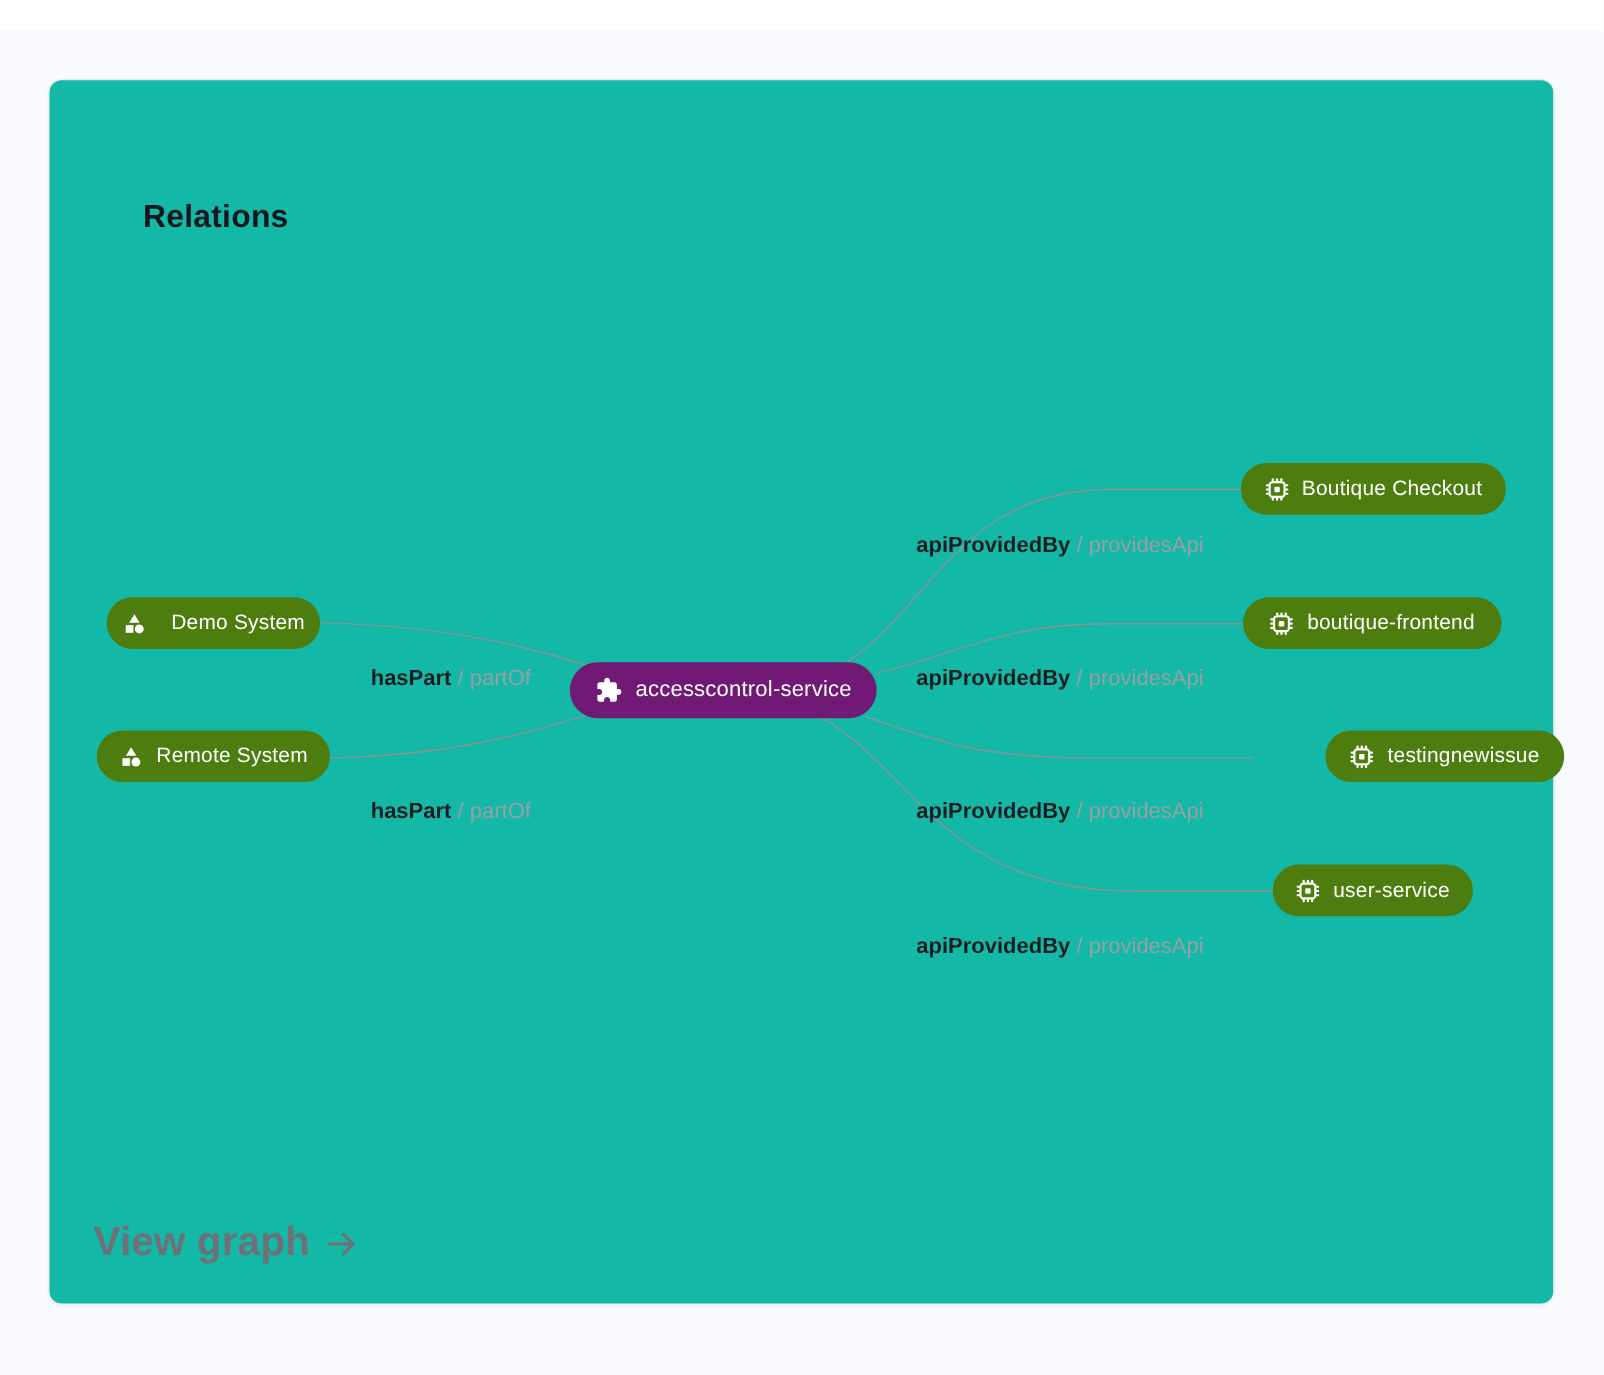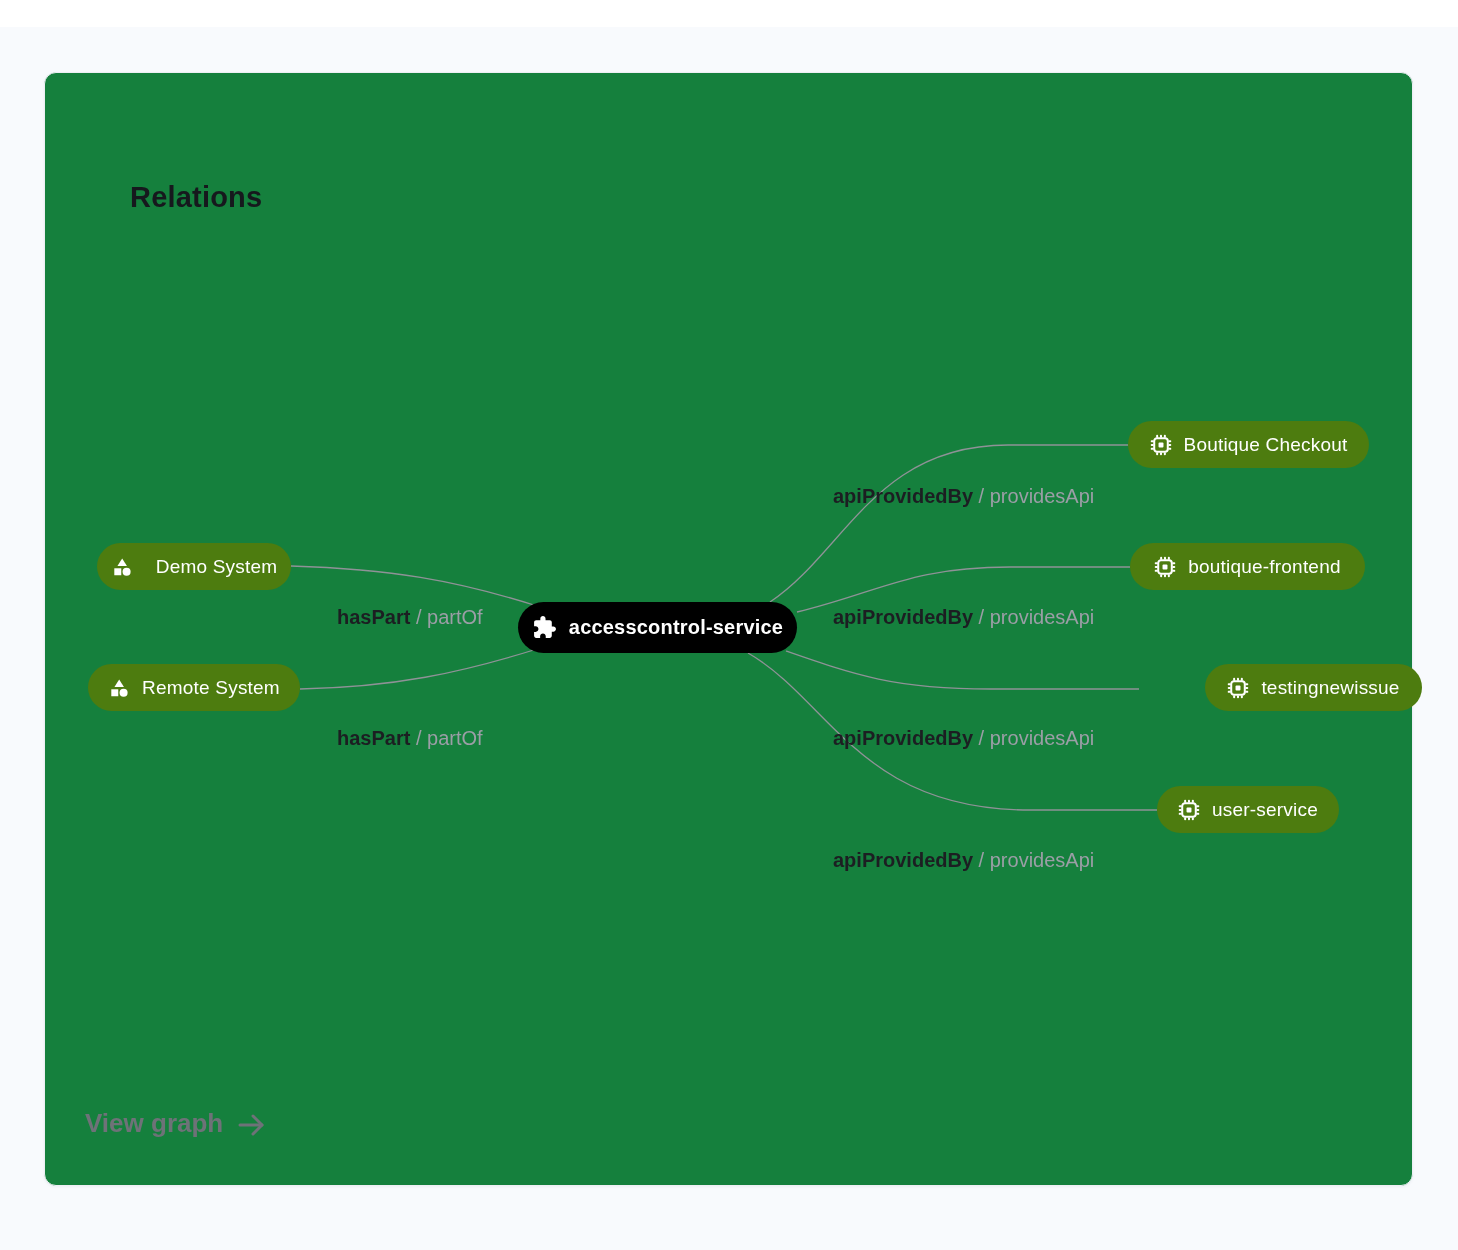--- a/index.html
+++ b/index.html
@@ -1,57 +1,57 @@
 <!DOCTYPE html>
 <html><head>
 <meta charset="utf-8">
 <style>
   * { margin:0; padding:0; box-sizing:border-box; }
   html,body { width:1458px; height:1250px; overflow:hidden; background:#ffffff;
               font-family:"Liberation Sans", sans-serif; }
   .page-bg { position:absolute; left:0; top:27px; width:1458px; height:1223px;
              background:#F8FAFD; }
   .card { position:absolute; left:44px; top:72px; width:1369px; height:1114px;
-          background:#15803d; border:1px solid #EDEFF4; border-radius:12px;
+          background:#14b8a6; border:1px solid #EDEFF4; border-radius:12px;
           box-shadow:0 1px 3px rgba(25,39,70,0.05); }
   .card-title { position:absolute; left:85px; top:108px; font-size:29px;
                 font-weight:700; color:#16181D; letter-spacing:.2px; }
 
   
   .edges-svg { position:absolute; left:0; top:0; width:1458px; height:1250px;
                pointer-events:none; z-index:1; }
   .node { position:absolute; z-index:2; display:flex; align-items:center;
           justify-content:center; gap:12px; height:47px; border-radius:24px;
           background:#4d7c0f; color:#ffffff; font-size:19px; font-weight:500;
           letter-spacing:.2px; cursor:pointer; white-space:nowrap; }
   .node .nicon { display:flex; align-items:center; justify-content:center; }
   .node svg { display:block; }
   #n-demo      { left:97px;  top:543px; width:194px;gap:23px; }
   #n-remote    { left:88px;  top:664px; width:212px; }
   #n-center    { left:518px; top:602px; width:279px; height:51px;
-                 border-radius:26px; background:#000000; font-weight:700;
+                 border-radius:26px; background:#701a75; font-weight:400;
                  font-size:20px; }
   #n-bcheckout { left:1128px; top:421px; width:241px; }
   #n-bfrontend { left:1130px; top:543px; width:235px; }
   #n-testing   { left:1205px; top:664px; width:217px; }
   #n-user      { left:1157px; top:786px; width:182px; }
 
   .edge-label { position:absolute; z-index:2; font-size:20px; white-space:nowrap;margin-top:36px; }
   .edge-label .rel { color:#1C1E22; font-weight:600; }
   .edge-label .sep { color:#9B9EA6; font-weight:400; white-space:pre; }
   .edge-label .inv { color:#9B9EA6; font-weight:400; }
   #el-1 { left:337px; top:570px; }
   #el-2 { left:337px; top:691px; }
   #el-3 { left:833px; top:449px; }
   #el-4 { left:833px; top:570px; }
   #el-5 { left:833px; top:691px; }
   #el-6 { left:833px; top:813px; }
 
   .view-graph { position:absolute; left:85px; top:1108px; z-index:2;
-                display:flex; align-items:center; gap:13px; font-size:26px;
+                display:flex; align-items:center; gap:13px; font-size:37px;
                 font-weight:700; color:#6E7278; cursor:pointer; }
   .view-graph svg { display:block; margin-top:3px; }
 </style>
 </head>
 <body>
 
 <div class="page-bg"></div>
 
 <div class="card">
   <div class="card-title">Relations</div>

